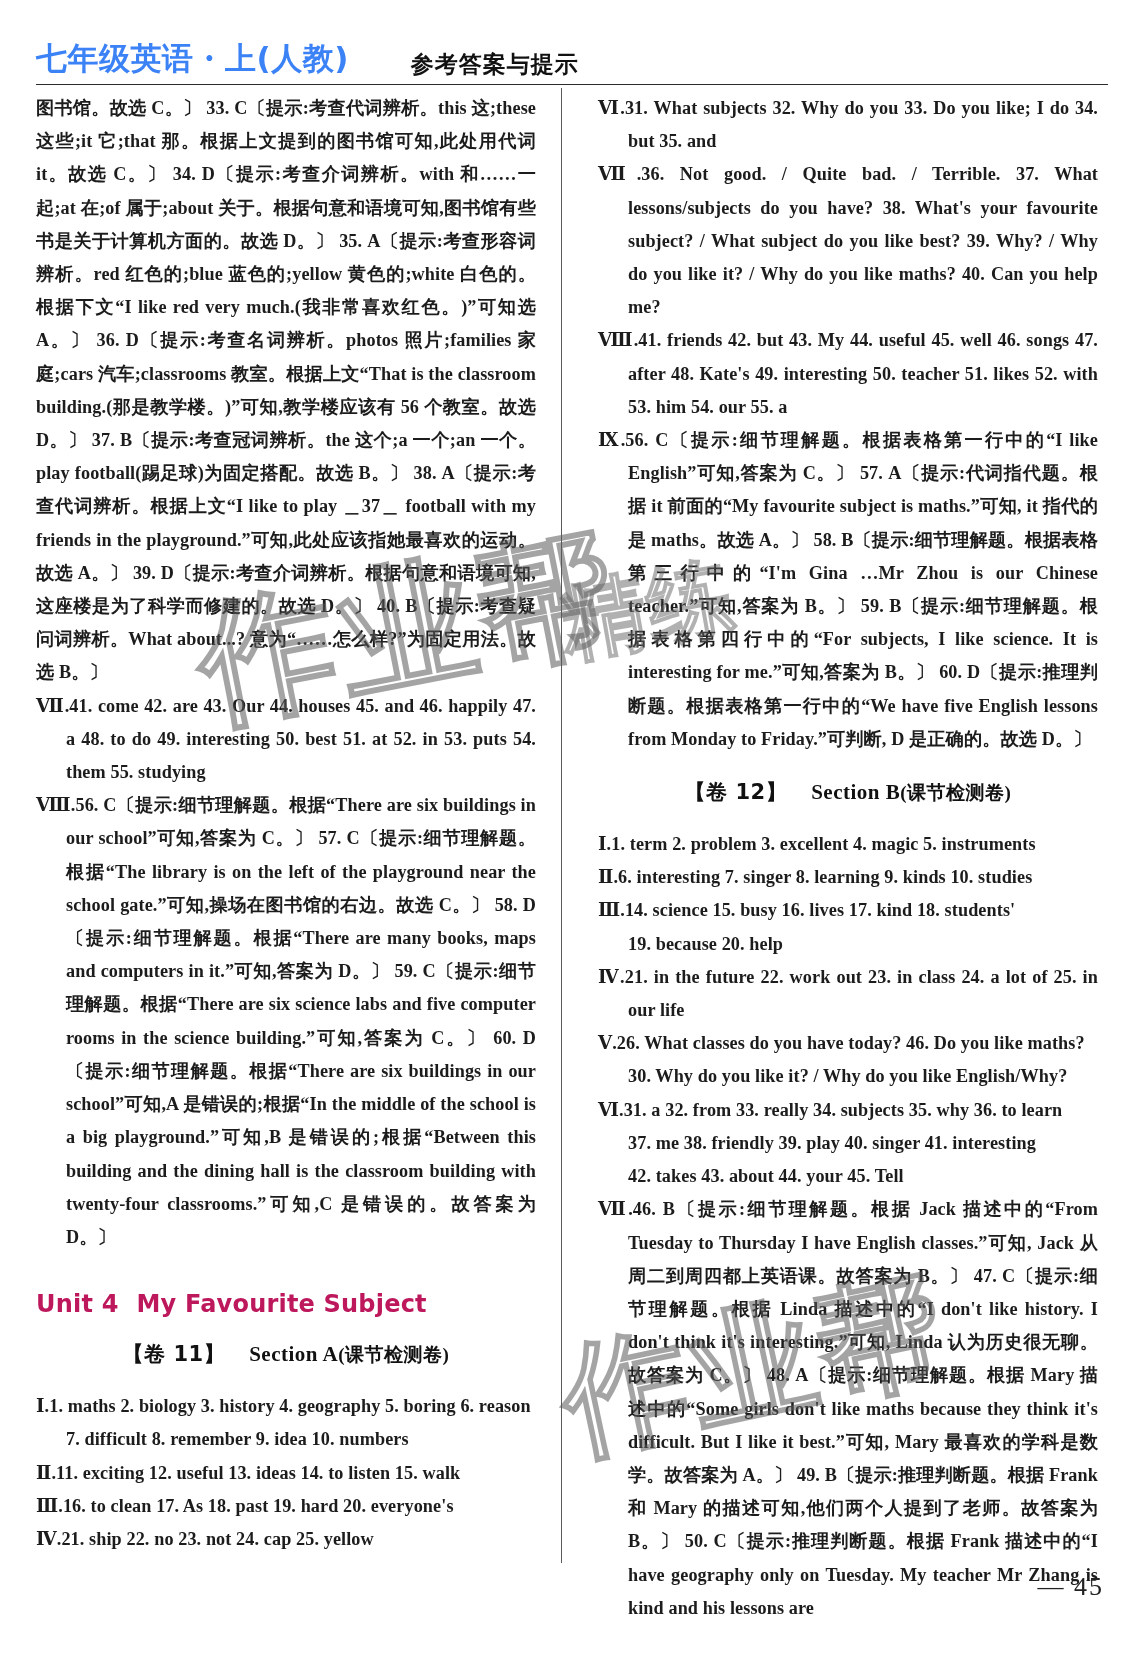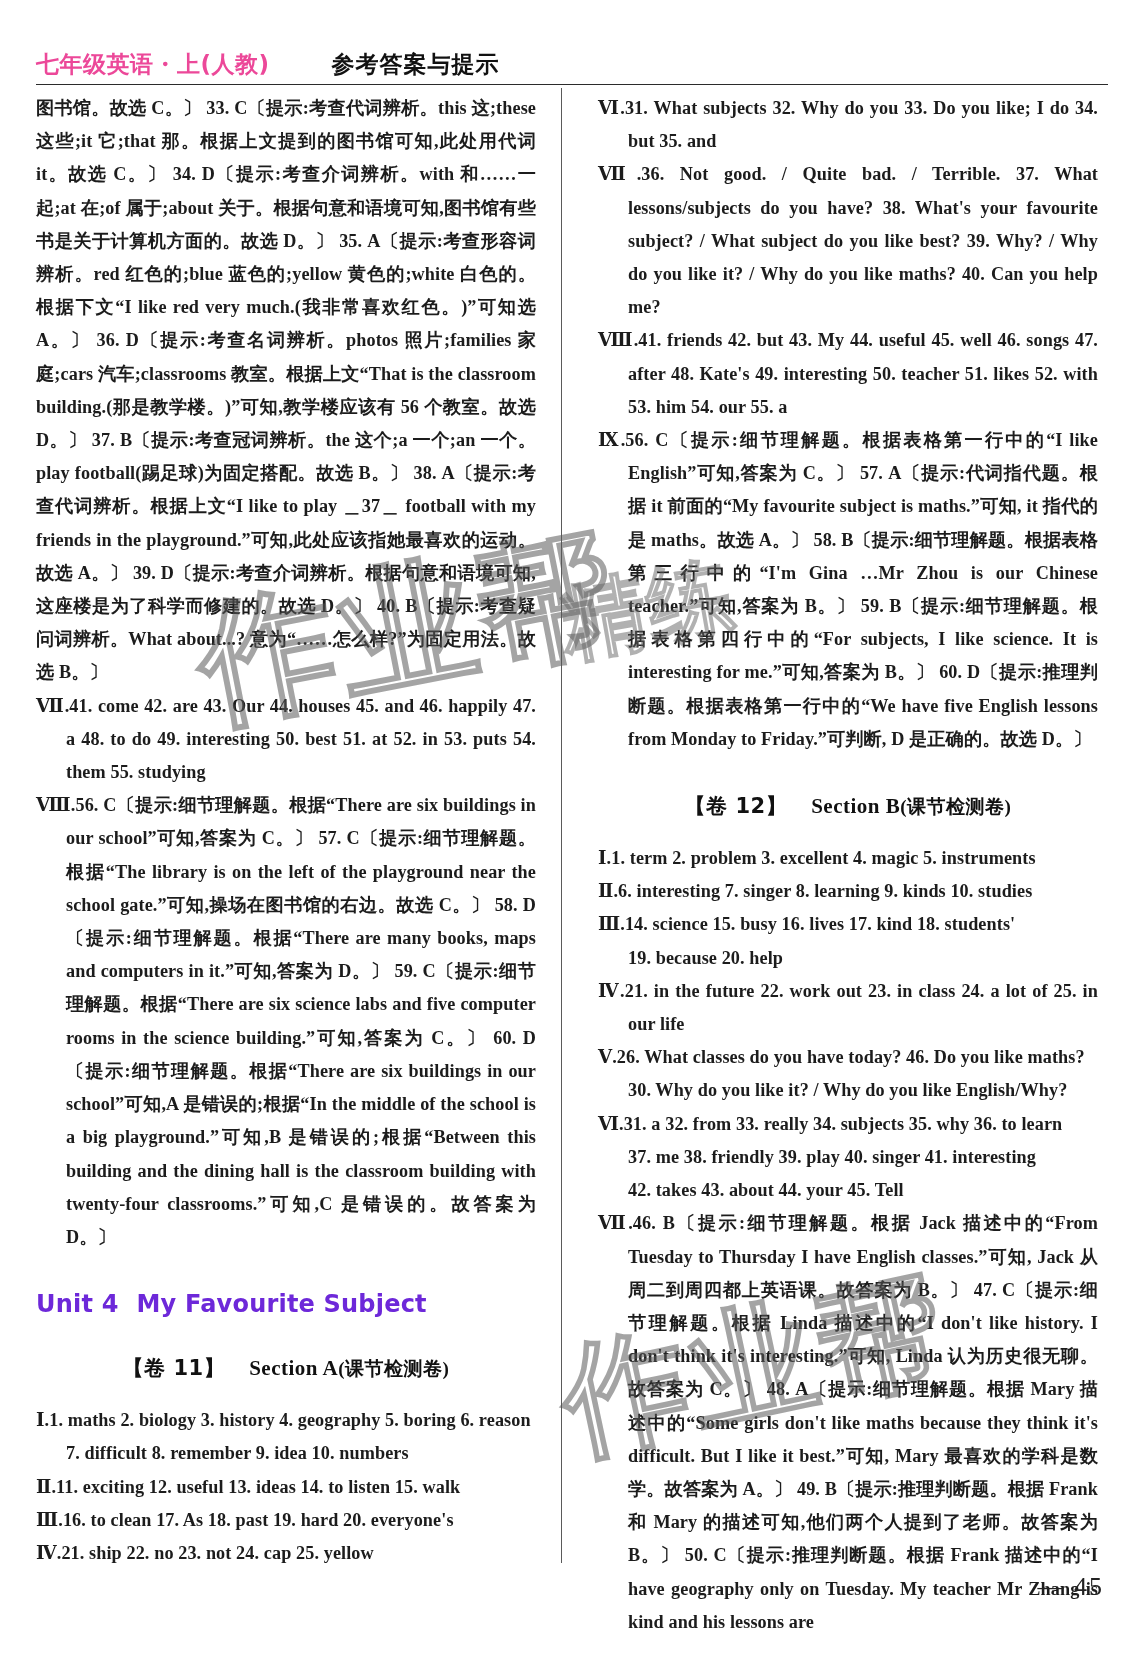--- a/index.html
+++ b/index.html
@@ -28,23 +28,23 @@
     top: 34px;
     left: 36px;
     width: 1072px;
     height: 46px;
     display: flex;
     align-items: flex-end;
   }
   .header-left {
     font-family: "DejaVu Sans", sans-serif;
     font-weight: bold;
-    font-size: 23px;
+    font-size: 31px;
     letter-spacing: 0.5px;
-    color: #ec4899;
+    color: #3b82f6;
     white-space: nowrap;
   }
   .header-right {
     font-family: "DejaVu Sans", sans-serif;
     font-weight: bold;
     font-size: 23px;
     color: #111;
     margin-left: 62px;
     letter-spacing: 1px;
     white-space: nowrap;
@@ -96,33 +96,33 @@
   }
   .romans {
     font-size: 18.2px;
   }
 
   
   .unit-heading {
     font-family: "DejaVu Sans", sans-serif;
     font-weight: bold;
     font-size: 24px;
-    color: #6d28d9;
+    color: #be185d;
     margin-top: 36px;
     margin-bottom: 6px;
     letter-spacing: 0.2px;
   }
   .unit-heading .unit-gap { display: inline-block; width: 18px; }
 
   
   .juan-heading {
     text-align: center;
     font-size: 21px;
     font-weight: bold;
-    margin-top: 36px;
+    margin-top: 22px;
     margin-bottom: 22px;
     color: #111;
     letter-spacing: 0.5px;
   }
   .juan-heading .bracket { font-family: "DejaVu Sans", sans-serif; }
   .juan-heading .sec { margin-left: 24px; font-family: "Liberation Serif", serif; }
   .juan-heading .cn-small { font-size: 19px; }
 
   
   .page-number {

